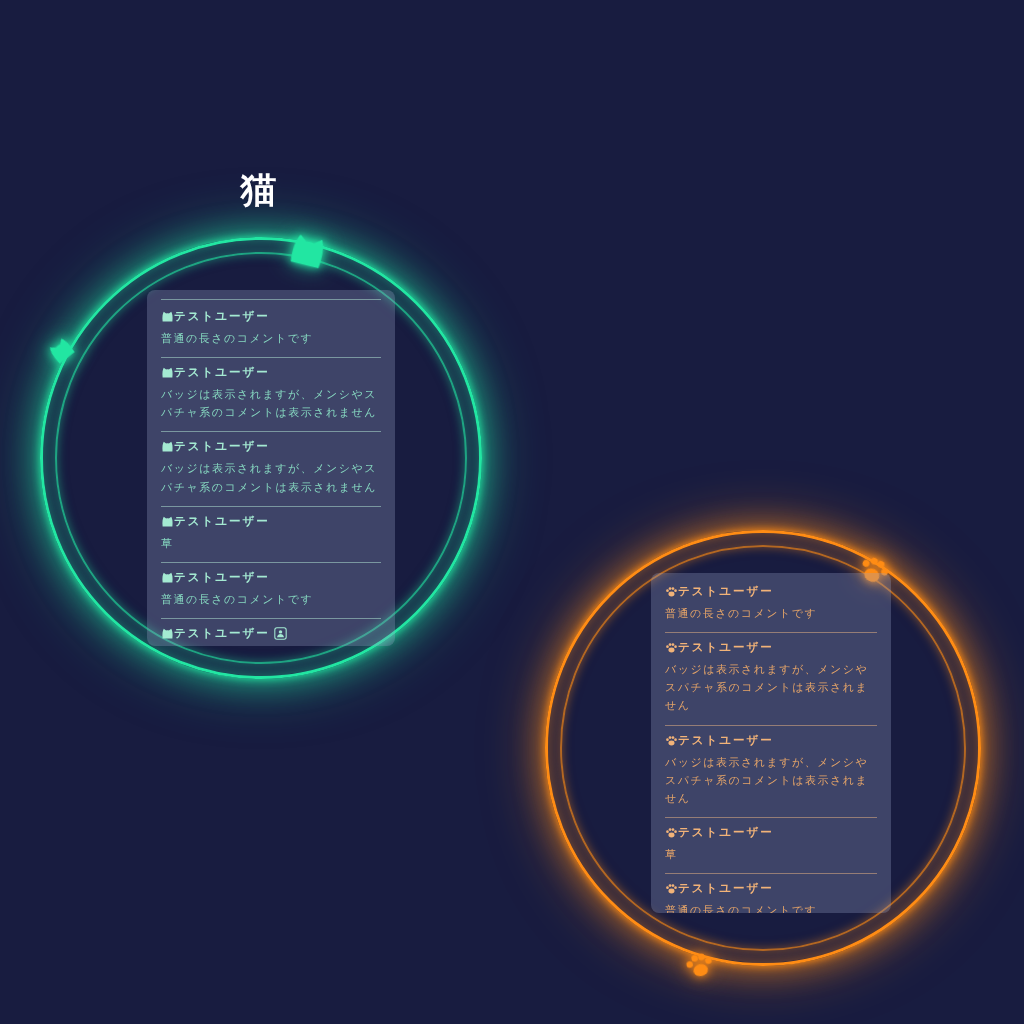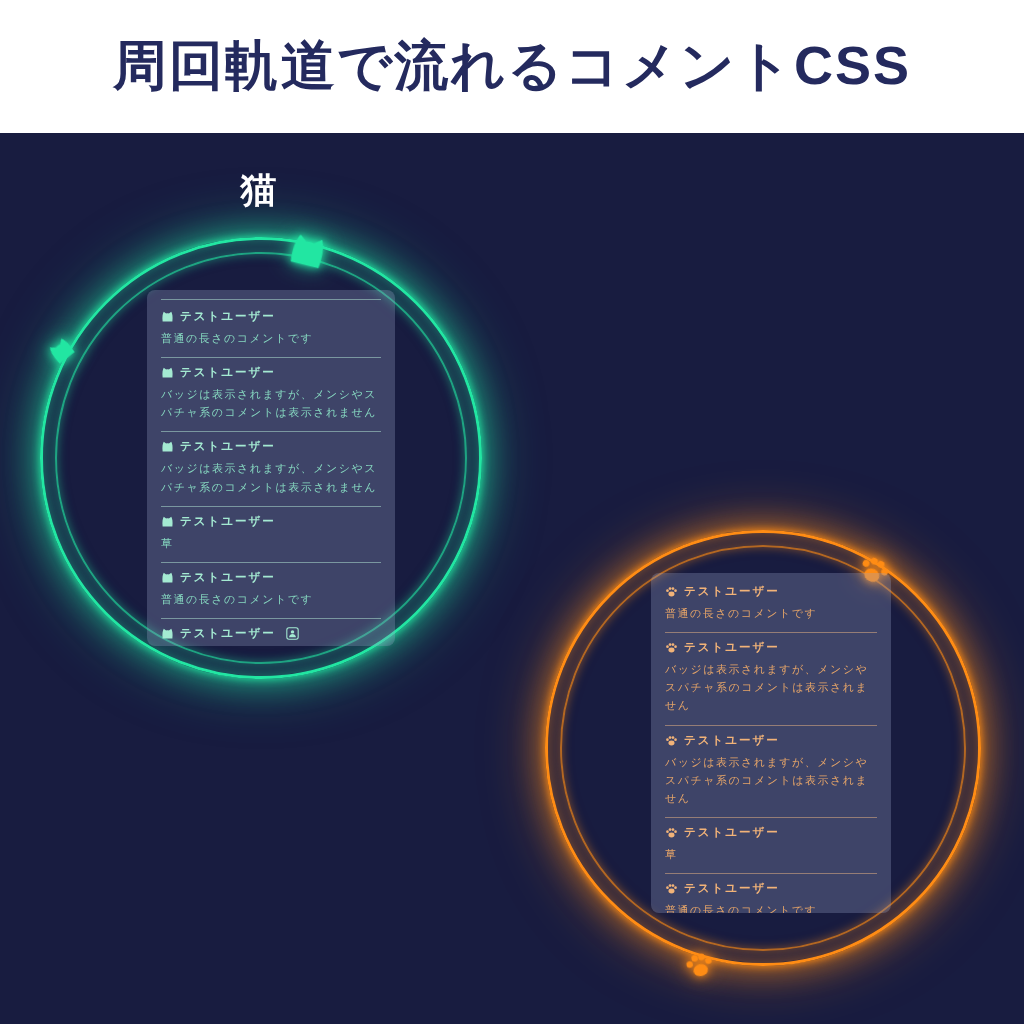--- a/index.html
+++ b/index.html
@@ -49,40 +49,37 @@
     position:absolute;background:rgba(152,161,199,0.30);
     border-radius:8px;padding:4px 14px 8px;box-sizing:border-box;overflow:hidden;
   }
   .orbit[data-orbit-index="0"] .comment-panel{left:104px;top:50px;width:248px;height:356px;}
   .orbit[data-orbit-index="1"] .comment-panel{left:103px;top:40px;width:240px;height:340px;}
   .orbit[data-orbit-index="0"] .comment-list::before{
     content:"";display:block;height:5px;border-bottom:1px solid var(--sep);margin-bottom:2px;
   }
   .comment{border-bottom:1px solid var(--sep);padding:7px 0 9px;}
   .comment-head{
-    display:flex;align-items:center;gap:6px;
+    display:flex;align-items:center;
     color:var(--user);font-weight:bold;font-size:11.5px;letter-spacing:2px;
   }
   .user-icon{width:13px;height:13px;flex:0 0 auto;color:var(--user);}
   .user-icon svg{display:block;width:13px;height:13px;fill:currentColor;}
   .member-badge{width:13px;height:13px;margin-left:4px;color:var(--user);}
   .member-badge svg{display:block;width:13px;height:13px;}
   .comment-body{
     margin-top:6px;color:var(--text);font-size:11px;
     letter-spacing:1.5px;line-height:1.65;font-family:Liberation Mono, monospace;
   }
 </style>
 </head>
 <body>
 
 <div class="canvas">
 
-  <div class="header">
-    <div class="page-title">周回軌道で流れるコメントCSS</div>
-  </div>
 
   <div class="orbit" data-orbit-index="0" style="--accent: #22e6a2; --glow: rgba(34,230,162,0.55); --text: #86d8c0; --user: #a4ead2; --sep: rgba(172,222,206,0.55);">
     <div class="orbit-label">猫</div>
     <div class="orbit-inner-ring"></div>
     <div class="ring-deco deco-cat-top">
       <svg viewBox="0 0 24 24">
           <path d="M3 21 C2 12 3 7 5 3 L9.5 6.5 C11 6 13 6 14.5 6.5 L19 3 C21 7 22 12 21 21 Z"></path>
         </svg>
     </div>
     <div class="ring-deco deco-cat-left">

